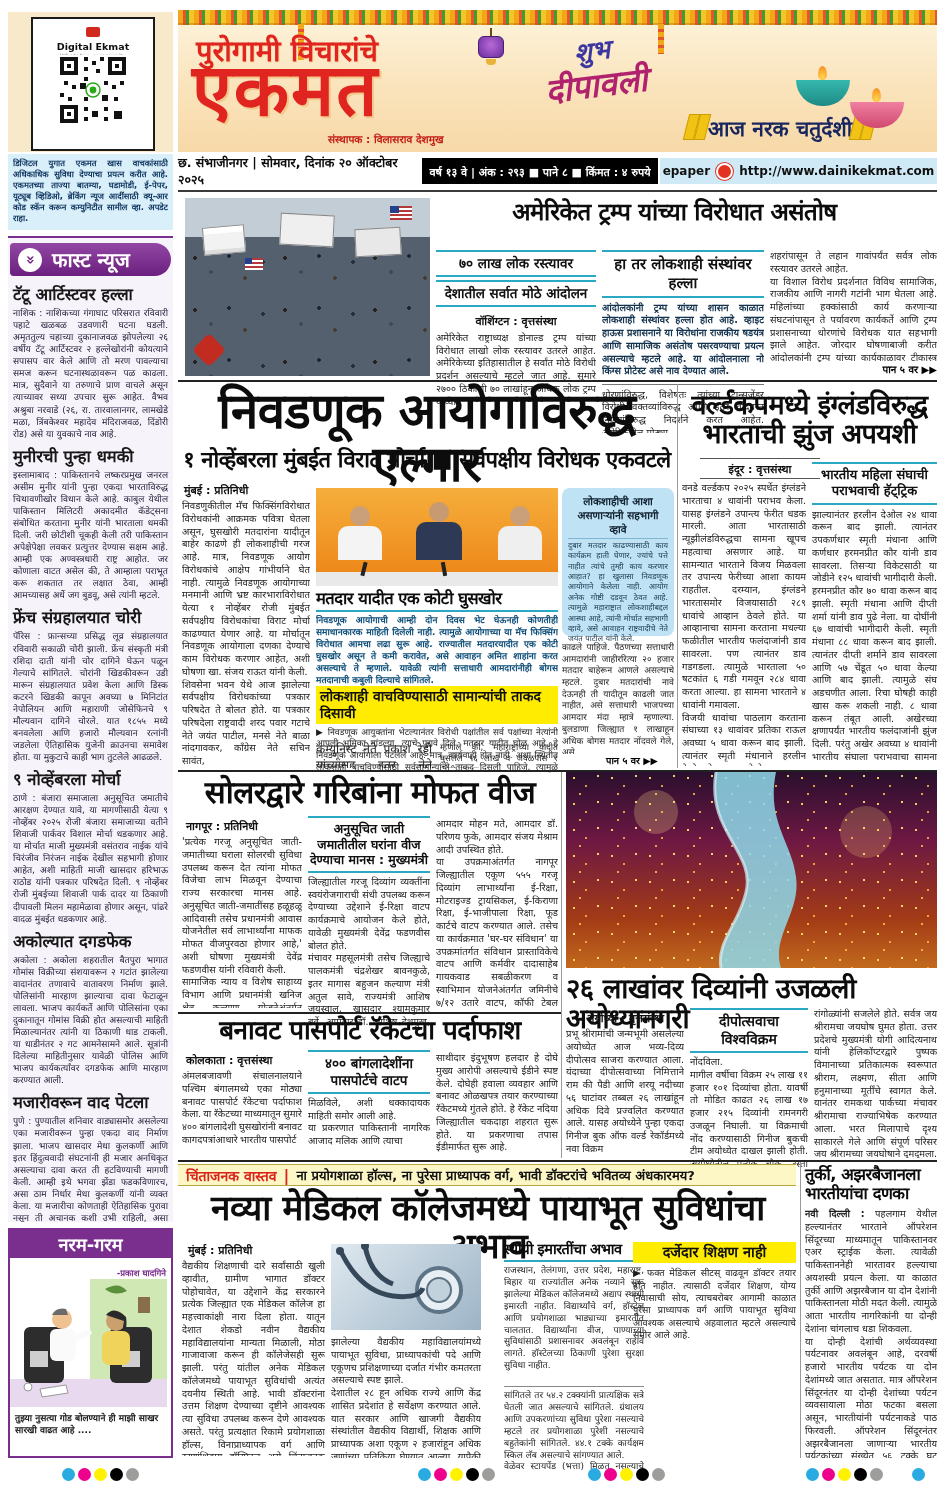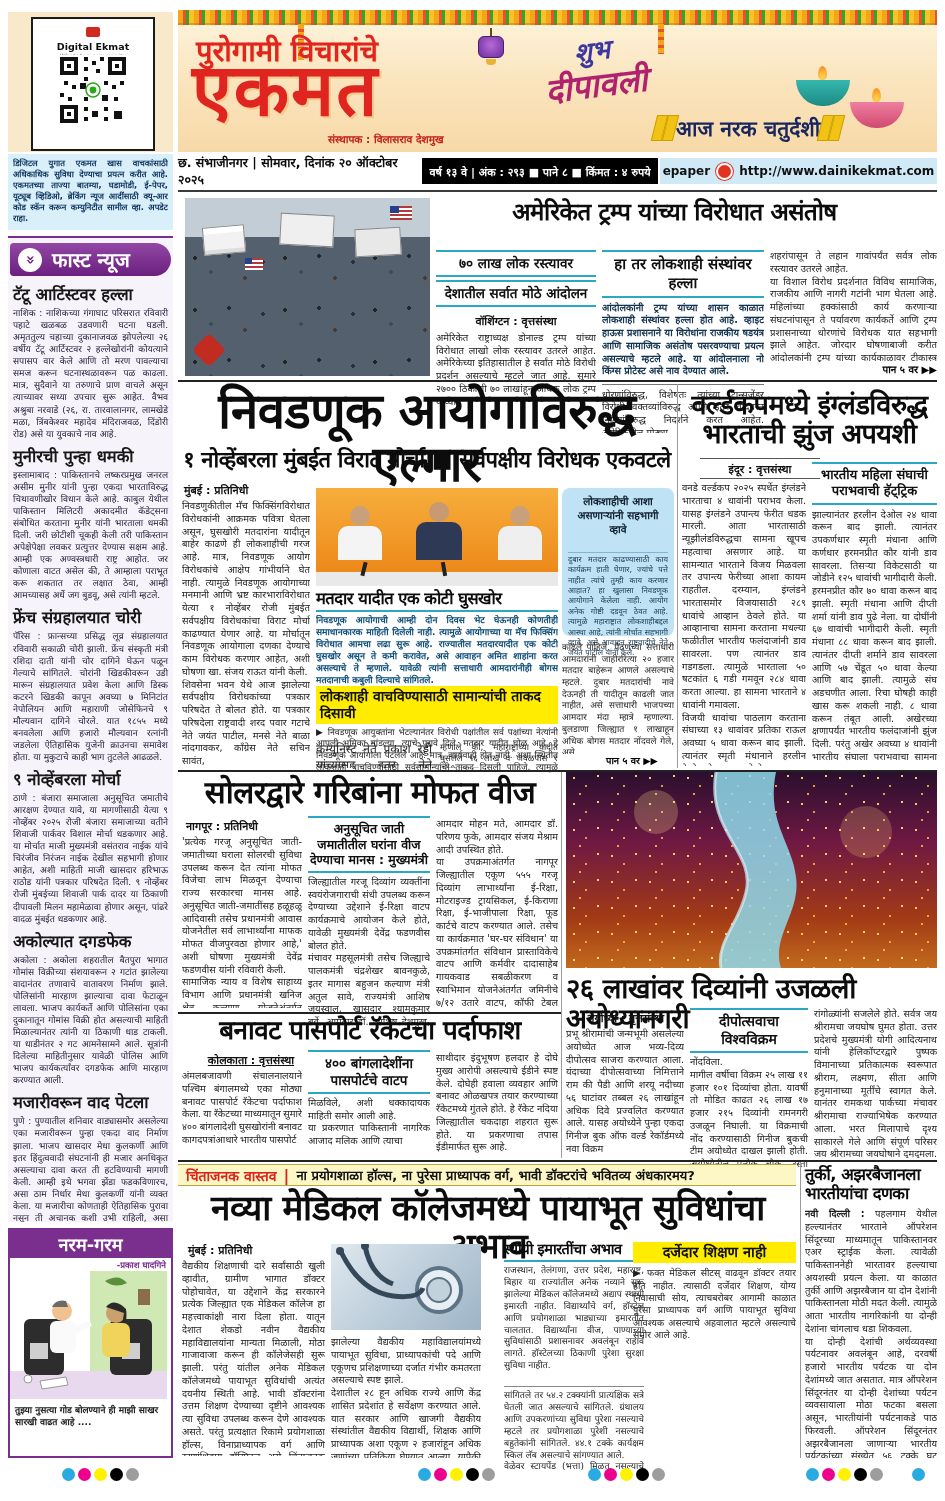--- a/index.html
+++ b/index.html
@@ -109,21 +109,21 @@
     <div class="abs" style="left:150px;top:122px;font-size:10.5px;font-weight:bold;color:#c32017;">संस्थापक : विलासराव देशमुख</div>
     <div class="abs" style="left:365px;top:22px;transform:rotate(-7deg);text-align:center;">
       <div style="font-size:26px;font-weight:bold;font-style:italic;color:#3c37a0;">शुभ</div>
       <div style="font-size:33px;font-weight:bold;font-style:italic;color:#b0216e;margin-top:-6px;">दीपावली</div>
     </div>
     <div class="abs" style="left:300px;top:18px;width:26px;height:34px;">
       <div style="width:2px;height:8px;background:#6b4a12;margin:0 auto;"></div>
       <div style="width:24px;height:20px;background:radial-gradient(circle at 50% 40%,#b86ad6,#6a2d9e);border-radius:6px;border:1px solid #4a1d70;"></div>
       <div style="width:10px;height:6px;background:#e9b33a;margin:1px auto 0;border-radius:0 0 4px 4px;"></div>
     </div>
-    <div class="abs" style="left:476px;top:104px;display:flex;align-items:center;">
+    <div class="abs" style="left:508px;top:104px;display:flex;">
       <span style="display:inline-block;width:9px;height:24px;background:#f2c215;transform:skewX(-14deg);border:1px solid #caa006;"></span>
       <span style="display:inline-block;width:9px;height:24px;background:#f2c215;transform:skewX(-14deg);border:1px solid #caa006;"></span>
       <span style="font-size:21px;font-weight:bold;color:#17265e;">आज नरक चतुर्दशी</span>
       <span style="display:inline-block;width:9px;height:24px;background:#f2c215;transform:skewX(-14deg);border:1px solid #caa006;"></span>
       <span style="display:inline-block;width:9px;height:24px;background:#f2c215;transform:skewX(-14deg);border:1px solid #caa006;"></span>
     </div>
     <div class="diya" style="left:618px;top:70px;background:linear-gradient(180deg,#35b8ae,#1d8a84);"></div>
     <div class="flame" style="left:640px;top:56px;"></div>
     <div class="diya" style="left:672px;top:92px;background:linear-gradient(180deg,#ef7fa0,#d0496f);"></div>
     <div class="flame" style="left:694px;top:78px;"></div>
@@ -158,21 +158,21 @@
       <div class="sideBody">ठाणे : बंजारा समाजाला अनुसूचित जमातीचे आरक्षण देण्यात यावे, या मागणीसाठी येत्या ९ नोव्हेंबर २०२५ रोजी बंजारा समाजाच्या वतीने शिवाजी पार्कवर विशाल मोर्चा धडकणार आहे. या मोर्चात माजी मुख्यमंत्री वसंतराव नाईक यांचे चिरंजीव निरंजन नाईक देखील सहभागी होणार आहेत, अशी माहिती माजी खासदार हरिभाऊ राठोड यांनी पत्रकार परिषदेत दिली. ९ नोव्हेंबर रोजी मुंबईच्या शिवाजी पार्क दादर या ठिकाणी दीपावली मिलन महामेळावा होणार असून, पांढरे वादळ मुंबईत धडकणार आहे.</div>
       <div class="sideTitle">अकोल्यात दगडफेक</div>
       <div class="sideBody">अकोला : अकोला शहरातील बैतपुरा भागात गोमांस विक्रीच्या संशयावरून २ गटांत झालेल्या वादानंतर तणावाचे वातावरण निर्माण झाले. पोलिसांनी मारहाण झाल्याचा दावा फेटाळून लावला. भाजप कार्यकर्ते आणि पोलिसांना एका दुकानातून गोमांस विक्री होत असल्याची माहिती मिळाल्यानंतर त्यांनी या ठिकाणी धाड टाकली. या धाडीनंतर २ गट आमनेसामने आले. सूत्रांनी दिलेल्या माहितीनुसार यावेळी पोलिस आणि भाजप कार्यकर्त्यांवर दगडफेक आणि मारहाण करण्यात आली.</div>
       <div class="sideTitle">मजारीवरून वाद पेटला</div>
       <div class="sideBody">पुणे : पुण्यातील शनिवार वाड्यासमोर असलेल्या एका मजारीवरून पुन्हा एकदा वाद निर्माण झाला. भाजप खासदार मेधा कुलकर्णी आणि इतर हिंदुत्ववादी संघटनांनी ही मजार अनधिकृत असल्याचा दावा करत ती हटविण्याची मागणी केली. आम्ही इथे भगवा झेंडा फडकविणारच, असा ठाम निर्धार मेधा कुलकर्णी यांनी व्यक्त केला. या मजारीचा कोणताही ऐतिहासिक पुरावा नसून ती अचानक कशी उभी राहिली, असा सवाल आंदोलकांनी केला. येथे मुस्लिम बांधव नमाज पठण करत असल्याने तणाव वाढला.</div>
     </div>
   </div>
 
   <div class="abs" style="left:8px;top:1228px;width:165px;height:230px;border:2px solid #7a2e8e;background:#fff;box-sizing:border-box;">
     <div style="background:#7a2e8e;color:#fff;font-weight:bold;font-size:18px;text-align:center;padding:2px 0;">नरम-गरम</div>
-    <div style="text-align:right;font-size:8.5px;font-weight:bold;color:#7a2e8e;padding:1px 5px;">-प्रकाश घादगिने</div>
+    <div style="text-align:right;font-size:8.5px;font-weight:bold;color:#7a2e8e;padding:1px 5px;margin-top:8px;">-प्रकाश घादगिने</div>
     <svg width="157" height="128" viewBox="0 0 157 128">
       <rect width="157" height="128" fill="#ffffff"></rect>
       <rect x="80" y="0" width="77" height="100" fill="#cfe8b4"></rect>
       <rect x="0" y="100" width="157" height="28" fill="#e8d9ef"></rect>
       <rect x="128" y="18" width="12" height="16" fill="#8a6d4a"></rect>
       <path d="M95 10 q14 -8 22 2 q-12 6 -22 -2z" fill="#5a8f3c"></path>
       <rect x="14" y="48" width="40" height="56" rx="6" fill="#2d2d2d"></rect>
       <rect x="100" y="48" width="42" height="56" rx="6" fill="#2d2d2d"></rect>
       <rect x="20" y="72" width="18" height="16" fill="#cfcfcf"></rect>
       <rect x="112" y="72" width="18" height="16" fill="#cfcfcf"></rect>
@@ -263,21 +263,21 @@
     <div class="body bodyBold" style="color:#0f4f7a;margin-top:3px;height:84px;font-size:9px;">निवडणूक आयोगाची आम्ही दोन दिवस भेट घेऊनही कोणतीही समाधानकारक माहिती दिलेली नाही. त्यामुळे आयोगाच्या या मॅच फिक्सिंग विरोधात आमचा लढा सुरू आहे. राज्यातील मतदारयादीत एक कोटी घुसखोर असून ते कमी करावेत, असे आवाहन अमित शाहांना करत असल्याचे ते म्हणाले. यावेळी त्यांनी सत्ताधारी आमदारांनीही बोगस मतदानाची कबुली दिल्याचे सांगितले.</div>
   </div>
   <div class="abs" style="left:316px;top:686px;width:242px;">
     <div class="yellowTitle">लोकशाही वाचविण्यासाठी सामान्यांची ताकद दिसावी</div>
     <div class="body" style="margin-top:3px;height:46px;font-size:8.8px;">▶ निवडणूक आयुक्तांना भेटल्यानंतर विरोधी पक्षांतील सर्व पक्षांच्या नेत्यांनी आपली भूमिका मांडल्या. त्याचे पुरावे दिले. मतदार यादीत घोळ आहे, हे निवडणूक आयोगाला पटलेले आहे. मात्र, कार्यवाही होत नाही. अशा स्थितीत लोकशाही वाचविण्यासाठी सर्वसामान्यांची ताकद दिसली पाहिजे, त्यामुळे लोकांनी मोठ्या संख्येने मोर्चात यावे, असे आवाहन मनसे नेते बाळा नांदगावकर यांनी केले.</div>
   </div>
   <div class="abs body" style="left:316px;top:742px;width:116px;height:26px;font-size:12px;">कम्युनिस्ट नेते प्रकाश रेड्डी यांच्यासह इतर नेते उपस्थित होते.
 यावेळी खा. संजय राऊत</div>
   <div class="abs body" style="left:440px;top:742px;width:118px;height:26px;font-size:8.6px;">म्हणाले की, महाराष्ट्राच्या यादीत घुसलेले ९६ लाख व जवळपास १ कोटी मतदार</div>
   <div class="abs bluebox" style="left:562px;top:488px;width:112px;height:148px;box-sizing:border-box;">
-    <div style="font-weight:bold;font-size:10.5px;text-align:center;color:#123;border-bottom:1px solid #7fb6d2;padding-bottom:16px;">लोकशाहीची आशा असणाऱ्यांनी सहभागी व्हावे</div>
+    <div style="font-weight:bold;font-size:10.5px;text-align:center;color:#123;border-bottom:1px solid #7fb6d2;padding-bottom:2px;">लोकशाहीची आशा असणाऱ्यांनी सहभागी व्हावे</div>
     <div class="body" style="font-size:7.8px;margin-top:2px;height:108px;color:#16364f;">दुबार मतदार काढण्यासाठी काय कार्यक्रम हाती घेणार, ज्यांचे पत्ते नाहीत त्यांचे तुम्ही काय करणार आहात? हा खुलासा निवडणूक आयोगाने केलेला नाही. आयोग अनेक गोष्टी दडवून ठेवत आहे. त्यामुळे महाराष्ट्रात लोकशाहीबद्दल आस्था आहे, त्यांनी मोर्चात सहभागी व्हावे, असे आवाहन राष्ट्रवादीचे नेते जयंत पाटील यांनी केले.</div>
   </div>
   <div class="abs body" style="left:562px;top:642px;width:112px;height:112px;font-size:8.8px;">काढले पाहिजे. पैठणच्या सत्ताधारी आमदारांनी जाहीररित्या २० हजार मतदार बाहेरून आणले असल्याचे म्हटले. दुबार मतदारांची नावे देऊनही ती यादीतून काढली जात नाहीत, असे सत्ताधारी भाजपच्या आमदार मंदा म्हात्रे म्हणाल्या. बुलडाणा जिल्ह्यात १ लाखाहून अधिक बोगस मतदार नोंदवले गेले, असे</div>
   <div class="abs jump" style="left:606px;top:754px;font-size:9.5px;">पान ५ वर ▶▶</div>
 
   <div class="vline abs" style="left:677px;top:384px;height:384px;"></div>
   <div class="abs headline center" style="left:682px;top:390px;width:255px;font-size:27px;">वर्ल्डकपमध्ये इंग्लंडविरुद्ध भारताची झुंज अपयशी</div>
   <div class="abs byline bylineRule" style="left:700px;top:458px;width:120px;">इंदूर : वृत्तसंस्था</div>
   <div class="abs body" style="left:682px;top:482px;width:124px;height:284px;">वनडे वर्ल्डकप २०२५ स्पर्धेत इंग्लंडने भारताचा ४ धावांनी पराभव केला. यासह इंग्लंडने उपान्त्य फेरीत धडक मारली. आता भारतासाठी न्यूझीलंडविरुद्धचा सामना खूपच महत्वाचा असणार आहे. या सामन्यात भारताने विजय मिळवला तर उपान्त्य फेरीच्या आशा कायम राहतील. दरम्यान, इंग्लंडने भारतासमोर विजयासाठी २८९ धावांचे आव्हान ठेवले होते. या आव्हानाचा सामना करताना मधल्या फळीतील भारतीय फलंदाजांनी डाव सावरला. पण त्यानंतर डाव गडगडला. त्यामुळे भारताला ५० षटकांत ६ गडी गमवून २८४ धावा करता आल्या. हा सामना भारताने ४ धावांनी गमावला.
 विजयी धावांचा पाठलाग करताना संघाच्या १३ धावांवर प्रतिका राऊल अवघ्या ५ धावा करून बाद झाली. त्यानंतर स्मृती मंधानाने हरलीन देओलसोबत डाव पुढे नेण्याचा प्रयत्न केला. पण २९ धावांची भागीदारी</div>
@@ -319,21 +319,21 @@
   <div class="abs body" style="left:566px;top:1028px;width:118px;height:128px;">प्रभू श्रीरामांची जन्मभूमी असलेल्या अयोध्येत आज भव्य-दिव्य दीपोत्सव साजरा करण्यात आला. यंदाच्या दीपोत्सवाच्या निमित्ताने राम की पैडी आणि शरयू नदीच्या ५६ घाटांवर तब्बल २६ लाखांहून अधिक दिवे प्रज्वलित करण्यात आले. यासह अयोध्येने पुन्हा एकदा गिनीज बुक ऑफ वर्ल्ड रेकॉर्डमध्ये नवा विक्रम</div>
   <div class="abs" style="left:690px;top:1008px;width:118px;">
     <div class="tealTitle" style="font-size:14px;">दीपोत्सवाचा विश्वविक्रम</div>
     <div class="body" style="margin-top:3px;height:118px;">नोंदविला.
 मागील वर्षीचा विक्रम २५ लाख ११ हजार १०१ दिव्यांचा होता. यावर्षी तो मोडित काढत २६ लाख १७ हजार २१५ दिव्यांनी रामनगरी उजळून निघाली. या विक्रमाची नोंद करण्यासाठी गिनीज बुकची टीम अयोध्येत दाखल झाली होती. अयोध्येतील प्रत्येक चौक, रस्ता आणि मंदिर पुष्प, प्रकाश आणि</div>
   </div>
   <div class="abs body" style="left:814px;top:1008px;width:123px;height:150px;">रांगोळ्यांनी सजलेले होते. सर्वत्र जय श्रीरामचा जयघोष घुमत होता. उत्तर प्रदेशचे मुख्यमंत्री योगी आदित्यनाथ यांनी हेलिकॉप्टरद्वारे पुष्पक विमानाच्या प्रतिकात्मक स्वरूपात श्रीराम, लक्ष्मण, सीता आणि हनुमानाच्या मूर्तींचे स्वागत केले. यानंतर रामकथा पार्कच्या मंचावर श्रीरामाचा राज्याभिषेक करण्यात आला. भरत मिलापाचे दृश्य साकारले गेले आणि संपूर्ण परिसर जय श्रीरामच्या जयघोषाने दुमदुमला.</div>
 
   <div class="hline abs" style="left:178px;top:1012px;width:383px;height:2px;background:#222;"></div>
   <div class="abs headline center" style="left:182px;top:1016px;width:376px;font-size:26px;">बनावट पासपोर्ट रॅकेटचा पर्दाफाश</div>
-  <div class="abs byline" style="left:186px;top:1052px;width:130px;text-align:center;text-decoration:underline;">कोलकाता : वृत्तसंस्था</div>
+  <div class="abs byline" style="left:186px;top:1052px;width:130px;text-align:left;">कोलकाता : वृत्तसंस्था</div>
   <div class="abs body" style="left:182px;top:1070px;width:120px;height:88px;font-family:Liberation Serif, serif;">अंमलबजावणी संचालनालयाने पश्चिम बंगालमध्ये एका मोठ्या बनावट पासपोर्ट रॅकेटचा पर्दाफाश केला. या रॅकेटच्या माध्यमातून सुमारे ४०० बांगलादेशी घुसखोरांनी बनावट कागदपत्रांआधारे भारतीय पासपोर्ट</div>
   <div class="abs" style="left:308px;top:1050px;width:122px;">
     <div class="tealTitle" style="font-size:13.5px;">४०० बांगलादेशींना पासपोर्टचे वाटप</div>
     <div class="body" style="margin-top:3px;height:64px;">मिळविले, अशी धक्कादायक माहिती समोर आली आहे.
 या प्रकरणात पाकिस्तानी नागरिक आजाद मलिक आणि त्याचा</div>
   </div>
   <div class="abs body" style="left:436px;top:1052px;width:122px;height:106px;">साथीदार इंदुभूषण हलदार हे दोघे मुख्य आरोपी असल्याचे ईडीने स्पष्ट केले. दोघेही हवाला व्यवहार आणि बनावट ओळखपत्र तयार करण्याच्या रॅकेटमध्ये गुंतले होते. हे रॅकेट नदिया जिल्ह्यातील चकदाहा शहरात सुरू होते. या प्रकरणाचा तपास ईडीमार्फत सुरू आहे.</div>
 
   <div class="hline abs" style="left:178px;top:1160px;width:759px;height:2px;background:#222;"></div>
   <div class="abs kicker" style="left:178px;top:1164px;width:618px;height:22px;box-sizing:border-box;">

